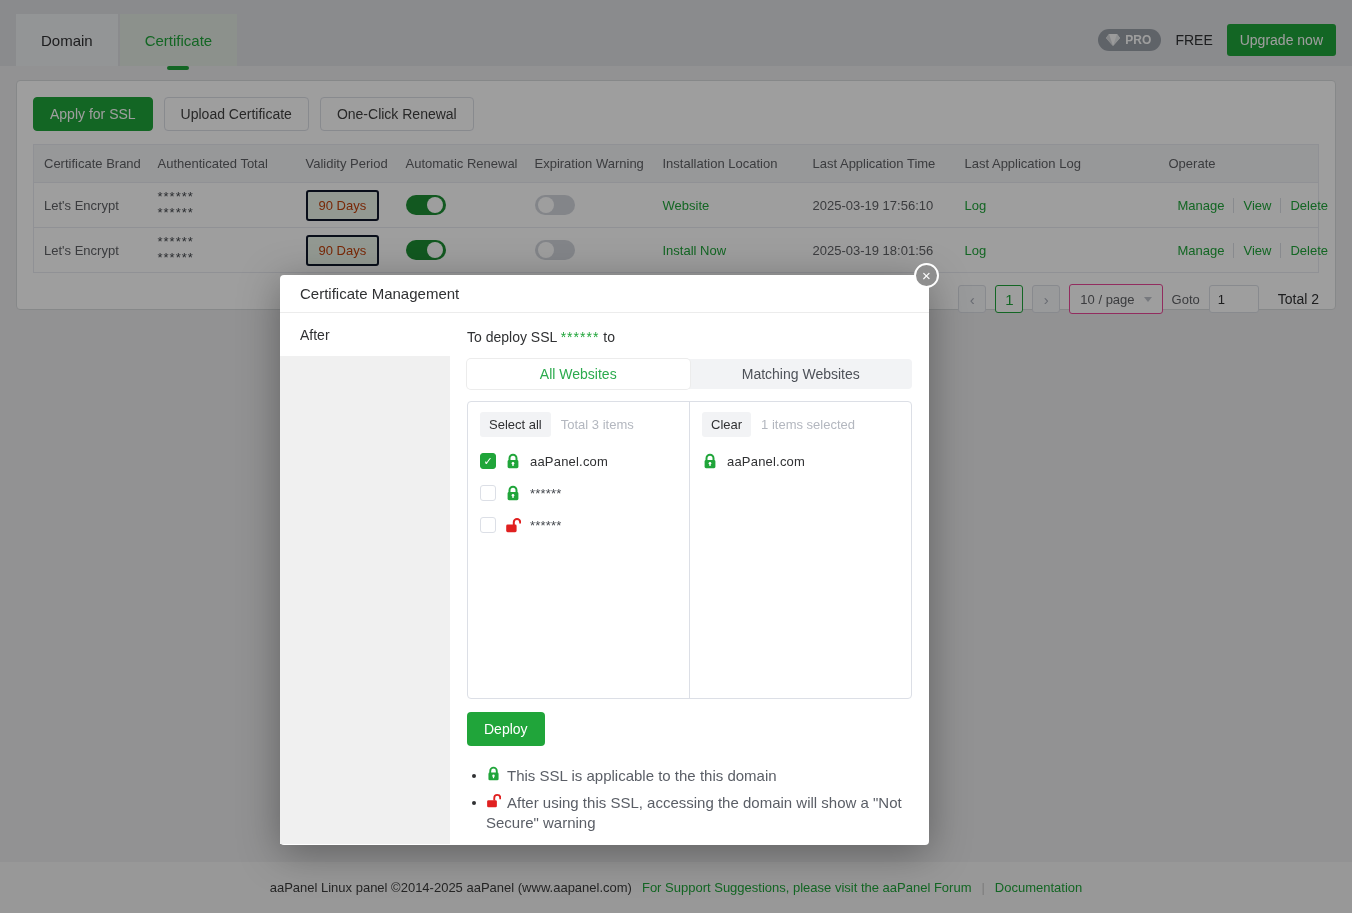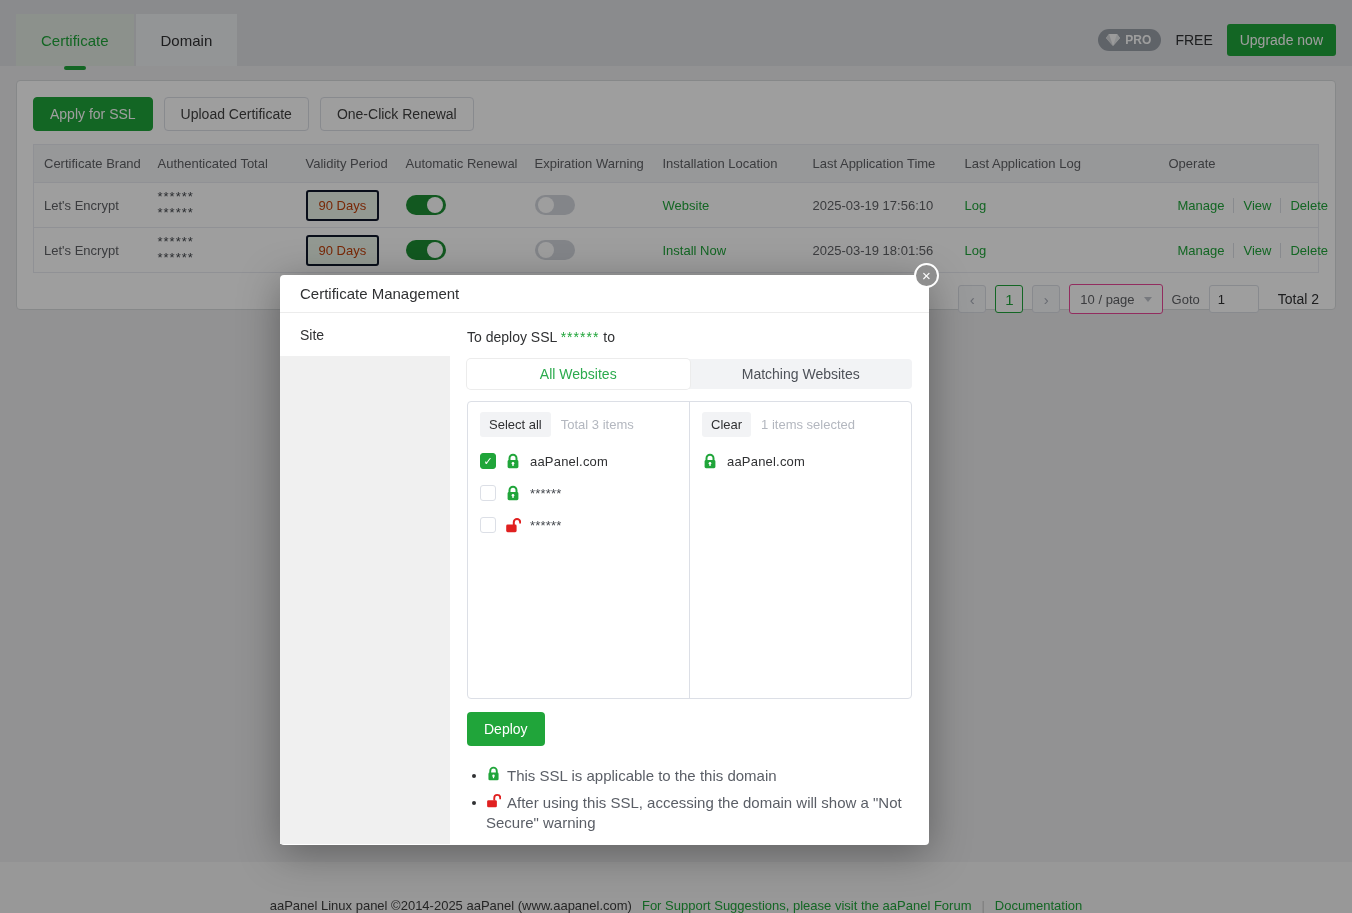--- a/index.html
+++ b/index.html
@@ -55,21 +55,21 @@
   .page-size { height:30px; border:1px solid #ec4899; border-radius:3px; background:#fff;
          display:flex; align-items:center; padding:0 10px; gap:9px; color:#606266; cursor:pointer; }
   .caret-down { width:0; height:0; border-left:4px solid transparent; border-right:4px solid transparent;
          border-top:5px solid #c0c4cc; }
   .goto-label { color:#606266; font-size:13px; }
   .goto-input { width:50px; height:28px; border:1px solid #dcdfe6; border-radius:3px; padding:0 8px;
          font-size:13px; color:#303133; font-family:"Liberation Sans",sans-serif; }
   .total { font-size:14px; color:#303133; margin-left:10px; }
   
   .footer { position:absolute; left:0; bottom:0; width:100%; height:51px; background:#f6f6f6;
-         display:flex; align-items:flex-end; justify-content:center; gap:10px; font-size:13px; color:#3c3c3c; }
+         display:flex; align-items:center; justify-content:center; gap:10px; font-size:13px; color:#3c3c3c; }
   .footer .lnk { font-size:13px; }
   .footer .divider { color:#c8c8c8; }
   
   .overlay { position:absolute; inset:0; background:rgba(0,0,0,0.38); z-index:5; }
   .modal { position:absolute; left:280px; top:275px; width:649px; height:570px; background:#fff;
          border-radius:4px; z-index:10; box-shadow:0 8px 40px rgba(0,0,0,0.35); }
   .modal-close { position:absolute; top:-12px; right:-10px; width:25px; height:25px; border-radius:50%;
          background:#8f8f8f; border:2px solid #fff; color:#fff; display:flex; align-items:center;
          justify-content:center; font-size:15px; line-height:1; cursor:pointer; z-index:11; }
   .modal-header { height:38px; padding:0 20px; display:flex; align-items:center; font-size:15px;
@@ -102,25 +102,25 @@
   .notes { margin-top:20px; font-size:15px; color:#5a5e66; }
   .note { display:flex; margin-bottom:7px; }
   .bullet { width:4px; height:4px; border-radius:50%; background:#303133; margin:8px 10px 0 5px; flex:none; }
   .note-text { line-height:20px; }
   .note-text svg { vertical-align:-3px; margin-right:6px; }
 </style>
 </head>
 <body>
 
 <div class="topbar">
+  <div class="tab">
+      <span>Domain</span>
+    </div>
   <div class="tab active">
       <span>Certificate</span>
-    </div>
-  <div class="tab">
-      <span>Domain</span>
     </div>
   <div class="topbar-right">
     <span class="pro-badge">
       <svg width="14" height="12" viewBox="0 0 14 12">
         <path d="M3 0 L11 0 L14 4 L7 12 L0 4 Z" fill="#ffffff" opacity="0.95"></path>
         <path d="M3 0 L7 12 L0 4 Z" fill="#d8dadd"></path>
         <path d="M11 0 L7 12 L14 4 Z" fill="#e6e8ea"></path>
       </svg>
       <span>PRO</span>
     </span>
@@ -242,21 +242,21 @@
 
 <div class="modal">
   <div class="modal-close">
       <span>×</span>
     </div>
 
   <div class="modal-header">Certificate Management</div>
 
   <div class="modal-body">
     <div class="modal-side">
-      <div class="side-item">Site</div>
+      <div class="side-item">After</div>
     </div>
 
     <div class="modal-content">
       <div class="deploy-text">
         <span>To deploy SSL</span>
         <span class="ssl-name">******</span>
         <span>to</span>
       </div>
 
       <div class="seg">

